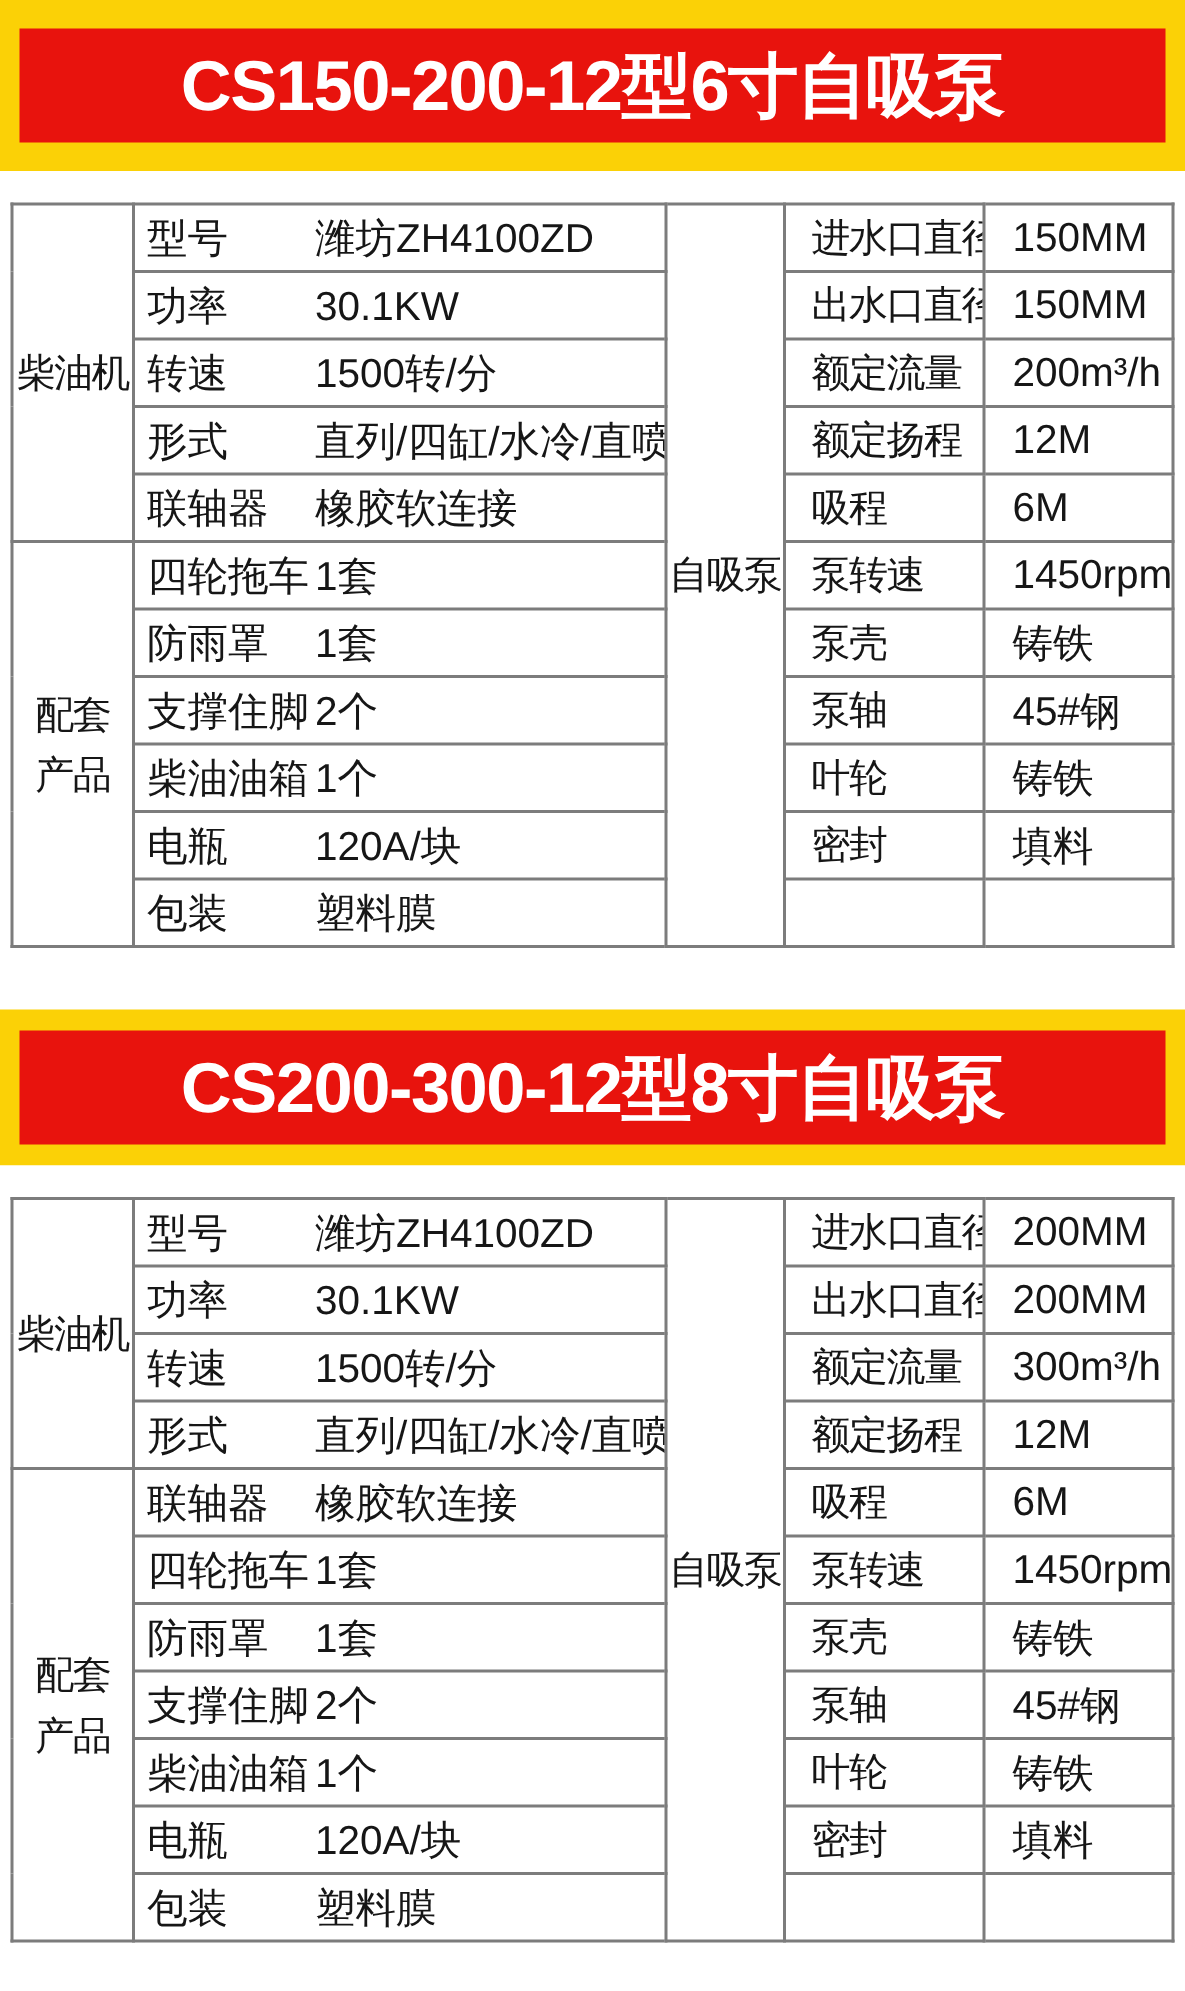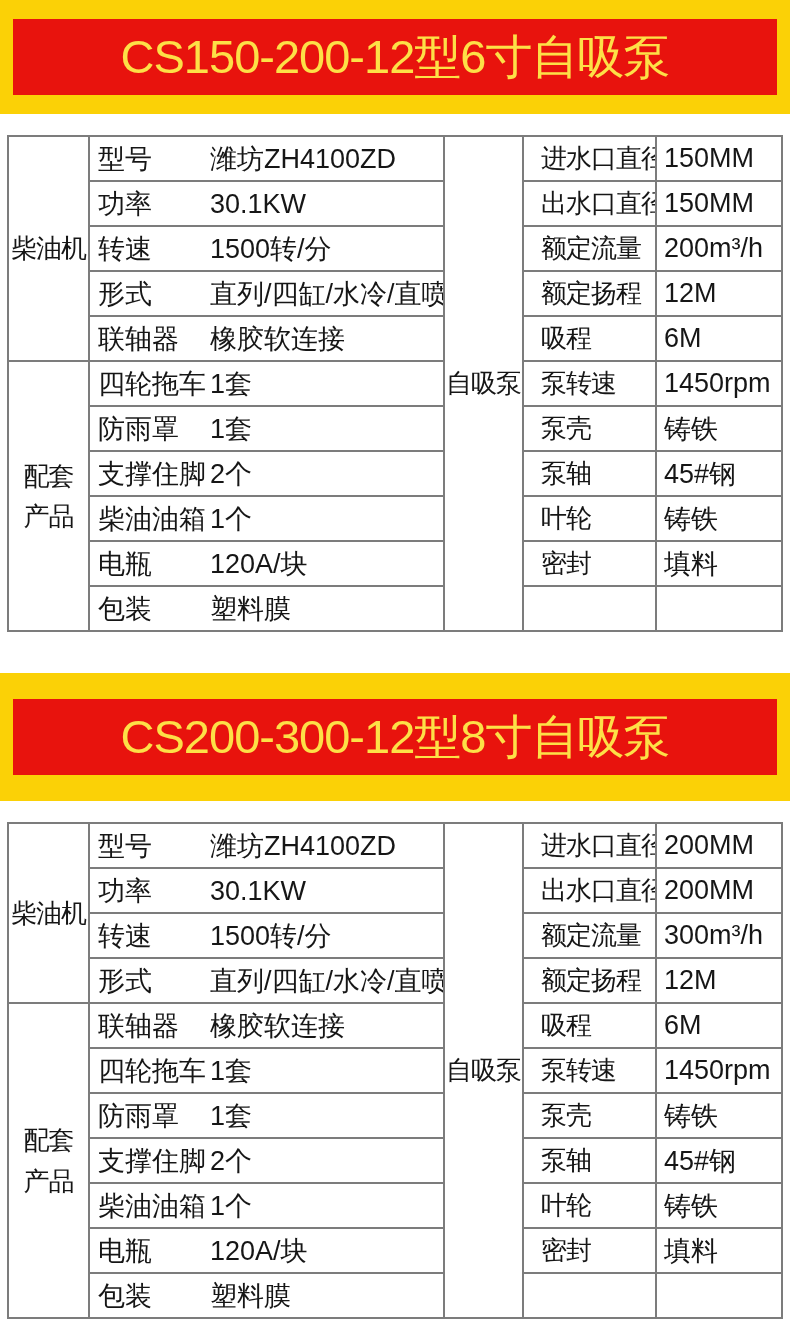--- a/index.html
+++ b/index.html
@@ -12,34 +12,34 @@
     min-height: 1327px;
     font-family: "Liberation Sans", "DejaVu Sans", sans-serif;
     color: #161616;
   }
   .yellow-band {
     background: #FBD106;
     display: flex;
     align-items: center;
   }
   .band-1 { height: 114px; }
-  .band-2 { height: 128px; }
+  .band-2 { height: 104px; }
   .red-banner {
     flex: 1;
     margin: 0 13px;
     height: 76px;
     background: #E8130D;
     display: flex;
     align-items: center;
     justify-content: center;
   }
   .banner-title {
-    color: #fde047;
+    color: #ffffff;
     font-size: 47px;
-    font-weight: normal;
+    font-weight: bold;
     letter-spacing: -1px;
     white-space: nowrap;
   }
   .table-section {
     padding: 21px 0 0 7px;
     background: #ffffff;
   }
   .table-section.first { margin-bottom: 41px; }
   .table-section.last { padding-bottom: 16px; }
   table.spec-table {
@@ -67,21 +67,21 @@
     margin-left: 47px;
   }
   td.left-cell { padding-left: 8px; white-space: nowrap; }
   td.left-cell .ll { display: inline-block; width: 112px; }
   td.spec-label {
     font-size: 26px;
     letter-spacing: -1px;
     padding-left: 17px;
     white-space: nowrap;
   }
-  td.spec-value { padding-left: 7px; white-space: nowrap; }
+  td.spec-value { padding-left: 18px; white-space: nowrap; }
 </style>
 </head>
 <body>
 
 <div class="yellow-band band-1">
   <div class="red-banner">
     <span class="banner-title">CS150-200-12型6寸自吸泵</span>
   </div>
 </div>
 

